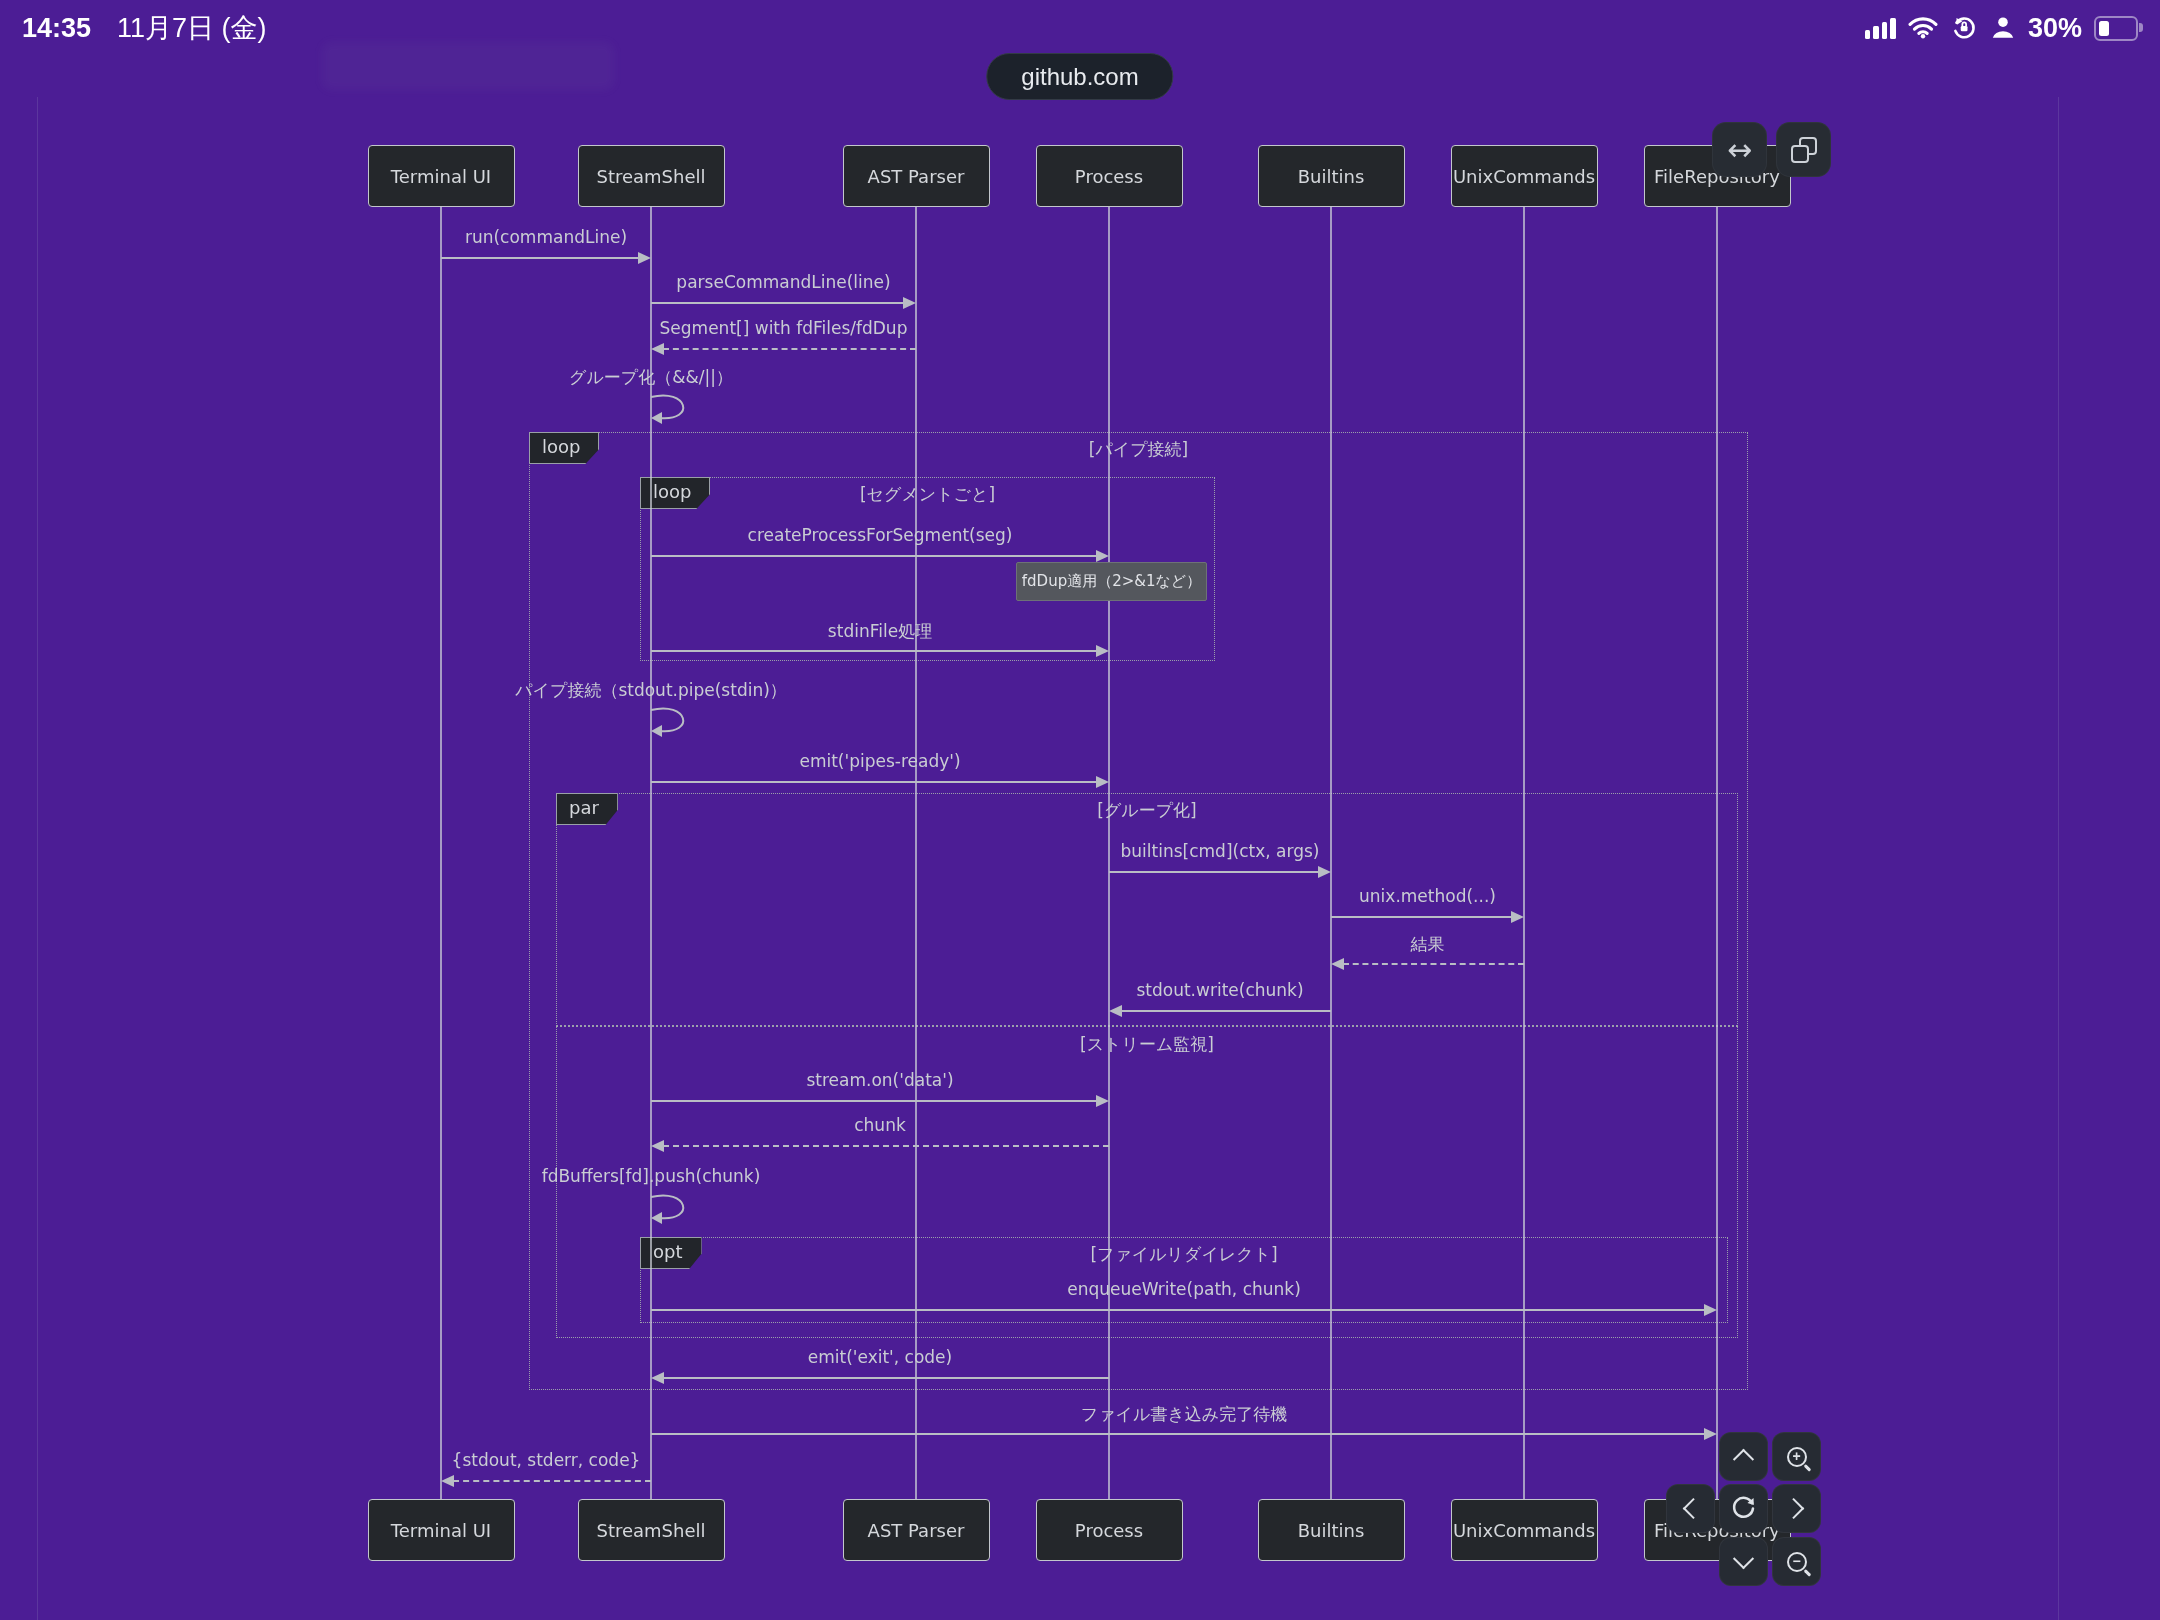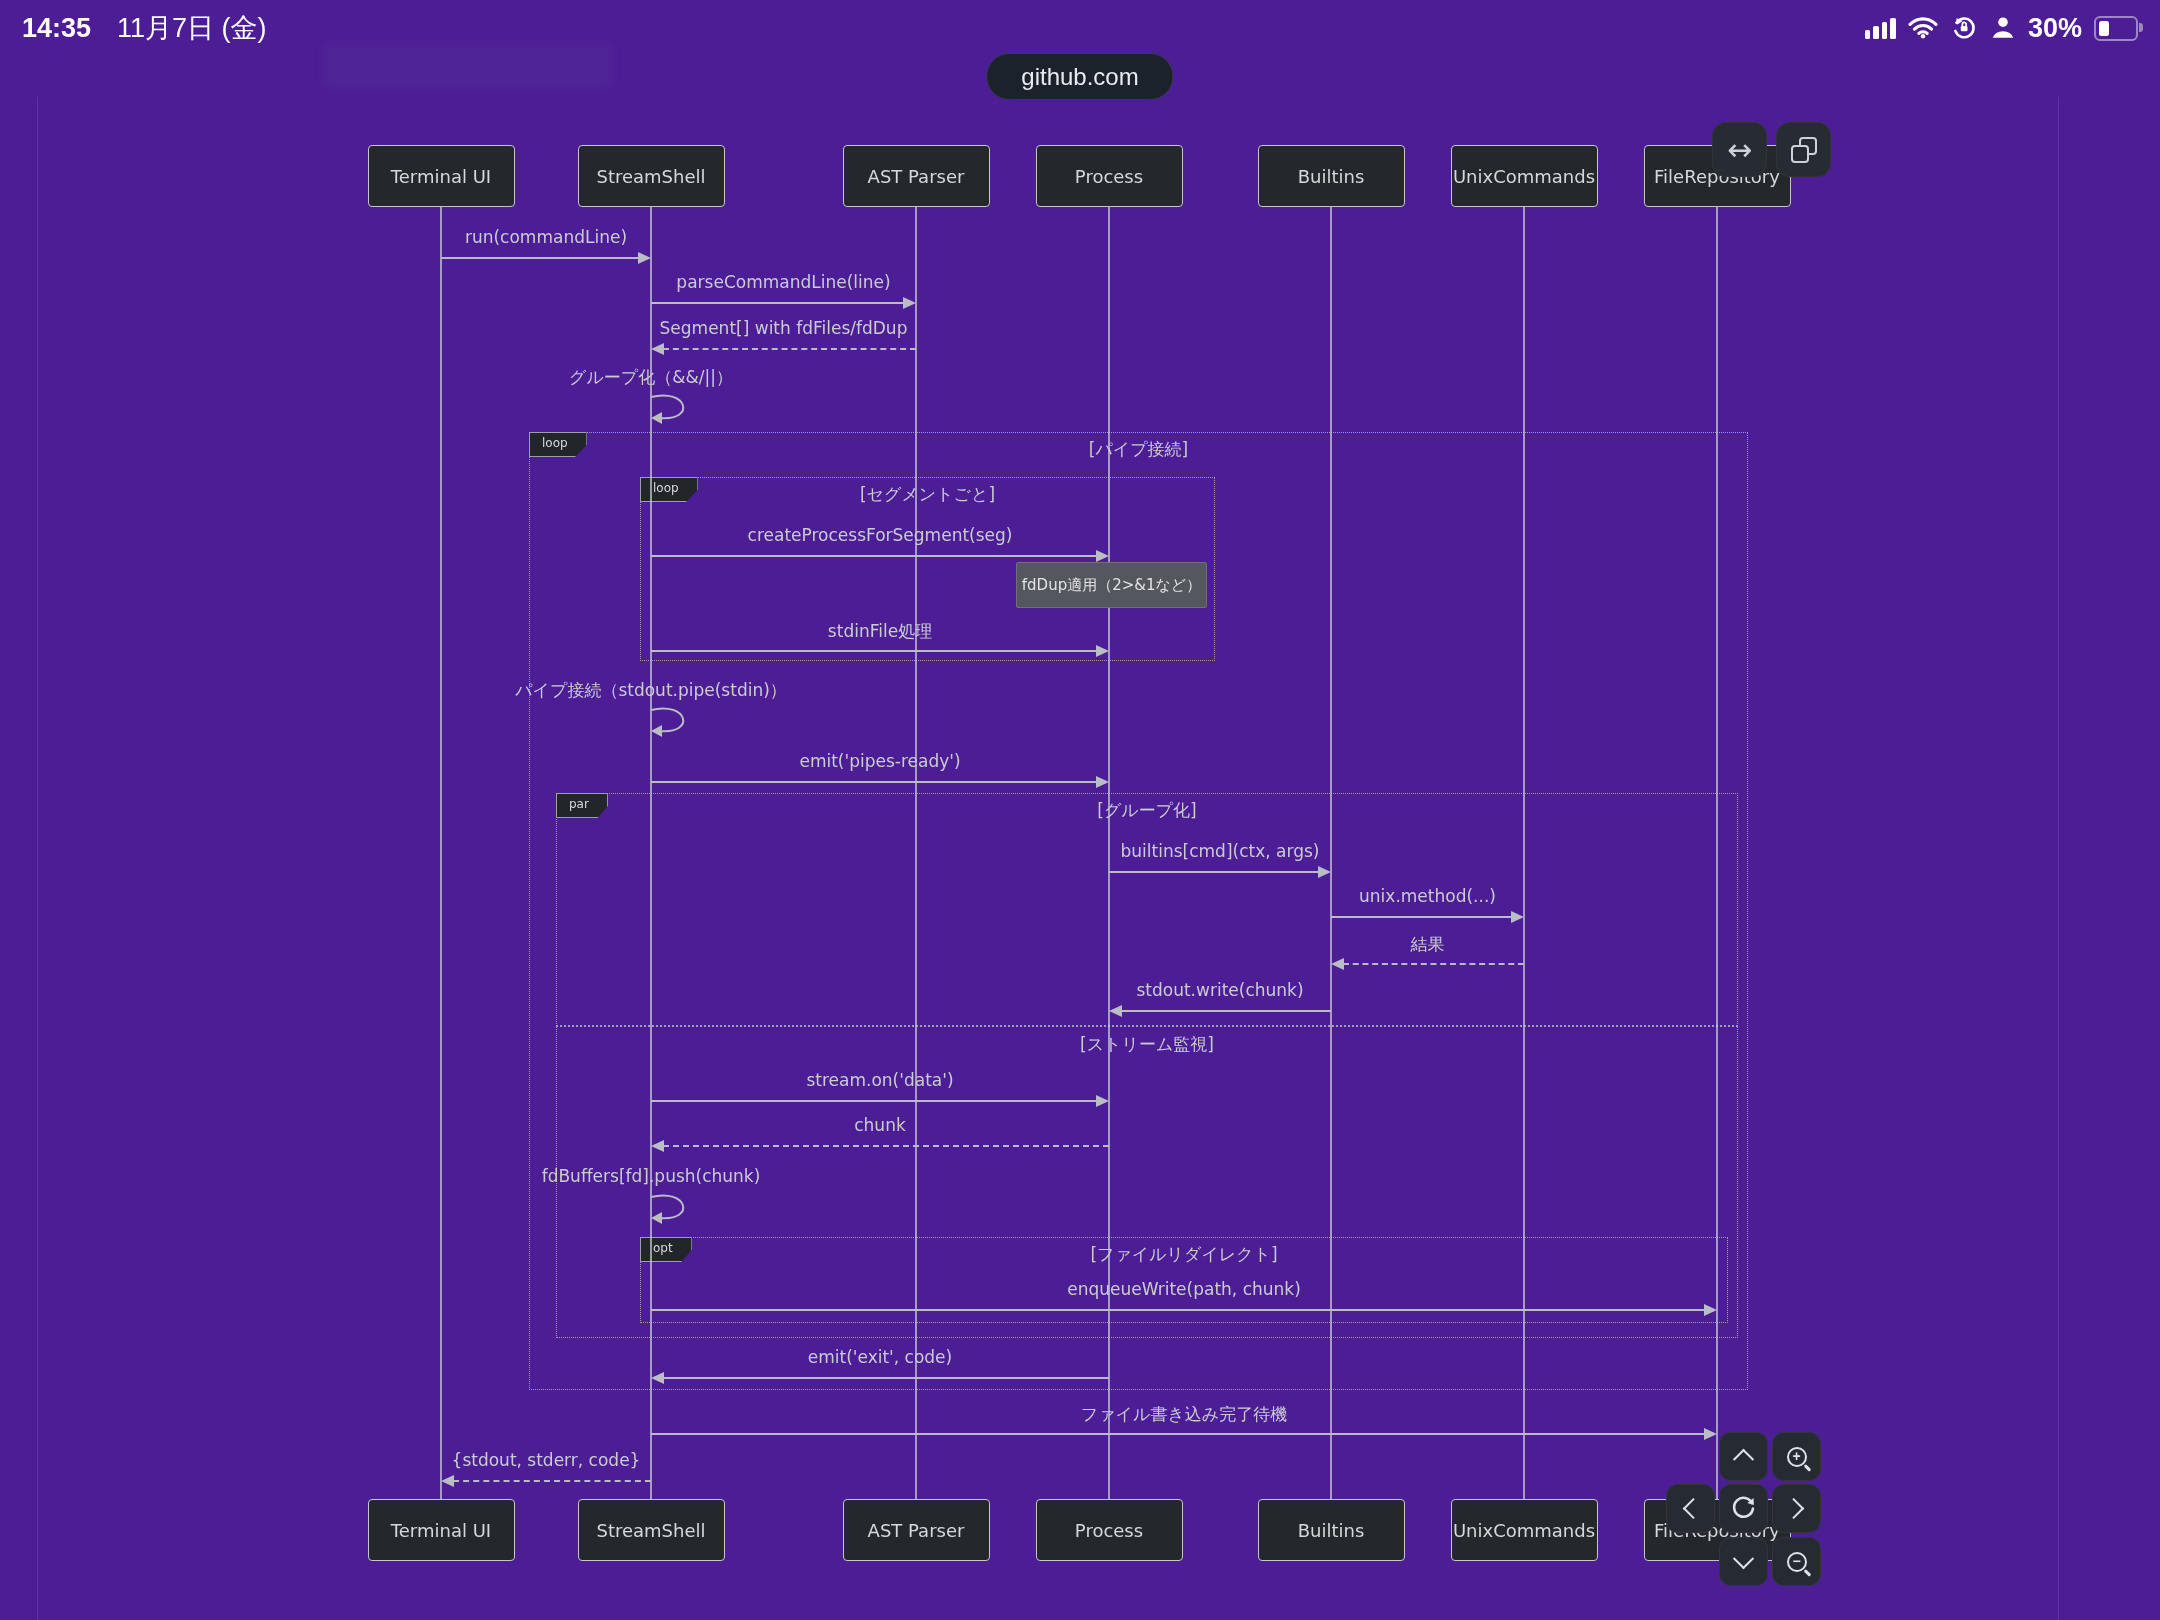--- a/index.html
+++ b/index.html
@@ -36,21 +36,21 @@
            font-family:"DejaVu Sans",sans-serif;}
   #diagram > div{position:absolute;}
   .actor{background:#24272b;border:1.5px solid #c3c7cc;border-radius:4px;display:flex;
          align-items:center;justify-content:center;color:#d5d8dc;font-size:18px;box-sizing:border-box;}
   .lifeline{width:2px;background:rgba(205,210,216,.7);}
   .msg-label{transform:translateX(-50%);white-space:nowrap;color:#c9cdd3;font-size:17px;height:22px;}
   .line{border-top:2px solid #b9bdc4;height:0;}
   .line.dashed{border-top-style:dashed;}
   .ah{width:0;height:0;border-top:6px solid transparent;border-bottom:6px solid transparent;}
   .frame{border:1.5px dotted rgba(160,166,173,.95);box-sizing:border-box;}
-  .tab{background:#22252a;border:1px solid #9aa0a7;color:#d5d8dc;font-size:12px;
+  .tab{background:#22252a;border:1px solid #9aa0a7;color:#d5d8dc;font-size:18px;
        padding:3px 18px 6px 12px;clip-path:polygon(0 0,100% 0,100% 52%,80% 100%,0 100%);}
   .guard{transform:translateX(-50%);white-space:nowrap;color:#c9cdd3;font-size:17px;}
   .divider{border-top:2px dotted rgba(160,166,173,.95);height:0;}
   .note{background:#54575d;border:1px solid #6e7177;border-radius:2px;display:flex;align-items:center;
         justify-content:center;color:#e2e4e8;font-size:15px;white-space:nowrap;box-sizing:border-box;}
 
   
   .fab{position:absolute;width:53px;height:53px;border-radius:14px;background:#272c33;
        display:flex;align-items:center;justify-content:center;z-index:20;border:1px solid rgba(255,255,255,.04);}
   .fab-expand{left:1712px;top:122px;color:#cdd2d8;font-size:30px;font-family:"DejaVu Sans",sans-serif;}
@@ -156,21 +156,21 @@
       <div class="actor" style="left: 1035.5px; top: 1499px; width: 147px; height: 62px;">Process</div>
       <div class="lifeline" style="left: 1330px; top: 207px; height: 1292px;"></div>
       <div class="actor" style="left: 1257.5px; top: 145px; width: 147px; height: 62px;">Builtins</div>
       <div class="actor" style="left: 1257.5px; top: 1499px; width: 147px; height: 62px;">Builtins</div>
       <div class="lifeline" style="left: 1523px; top: 207px; height: 1292px;"></div>
       <div class="actor" style="left: 1450.5px; top: 145px; width: 147px; height: 62px;">UnixCommands</div>
       <div class="actor" style="left: 1450.5px; top: 1499px; width: 147px; height: 62px;">UnixCommands</div>
       <div class="lifeline" style="left: 1716px; top: 207px; height: 1292px;"></div>
       <div class="actor" style="left: 1643.5px; top: 145px; width: 147px; height: 62px;">FileRepository</div>
       <div class="actor" style="left: 1643.5px; top: 1499px; width: 147px; height: 62px;">FileRepository</div>
-      <div class="note" style="left: 1016px; top: 562px; width: 191px; height: 46px;">fdDup適用（2&gt;&amp;1など）</div>
+      <div class="note" style="left: 1016px; top: 562px; width: 191px; height: 39px;">fdDup適用（2&gt;&amp;1など）</div>
       <div class="msg-label" style="left: 546px; top: 227px;">run(commandLine)</div>
       <div class="line" style="left: 441px; top: 257px; width: 198px;"></div>
       <div class="ah" style="top: 252px; left: 638px; border-left: 13px solid rgb(185, 189, 196);"></div>
       <div class="msg-label" style="left: 783.5px; top: 272px;">parseCommandLine(line)</div>
       <div class="line" style="left: 651px; top: 302px; width: 253px;"></div>
       <div class="ah" style="top: 297px; left: 903px; border-left: 13px solid rgb(185, 189, 196);"></div>
       <div class="msg-label" style="left: 783.5px; top: 318px;">Segment[] with fdFiles/fdDup</div>
       <div class="line dashed" style="left: 663px; top: 348px; width: 253px;"></div>
       <div class="ah" style="top: 343px; left: 651px; border-right: 13px solid rgb(185, 189, 196);"></div>
       <div class="msg-label" style="left: 880px; top: 525px;">createProcessForSegment(seg)</div>

